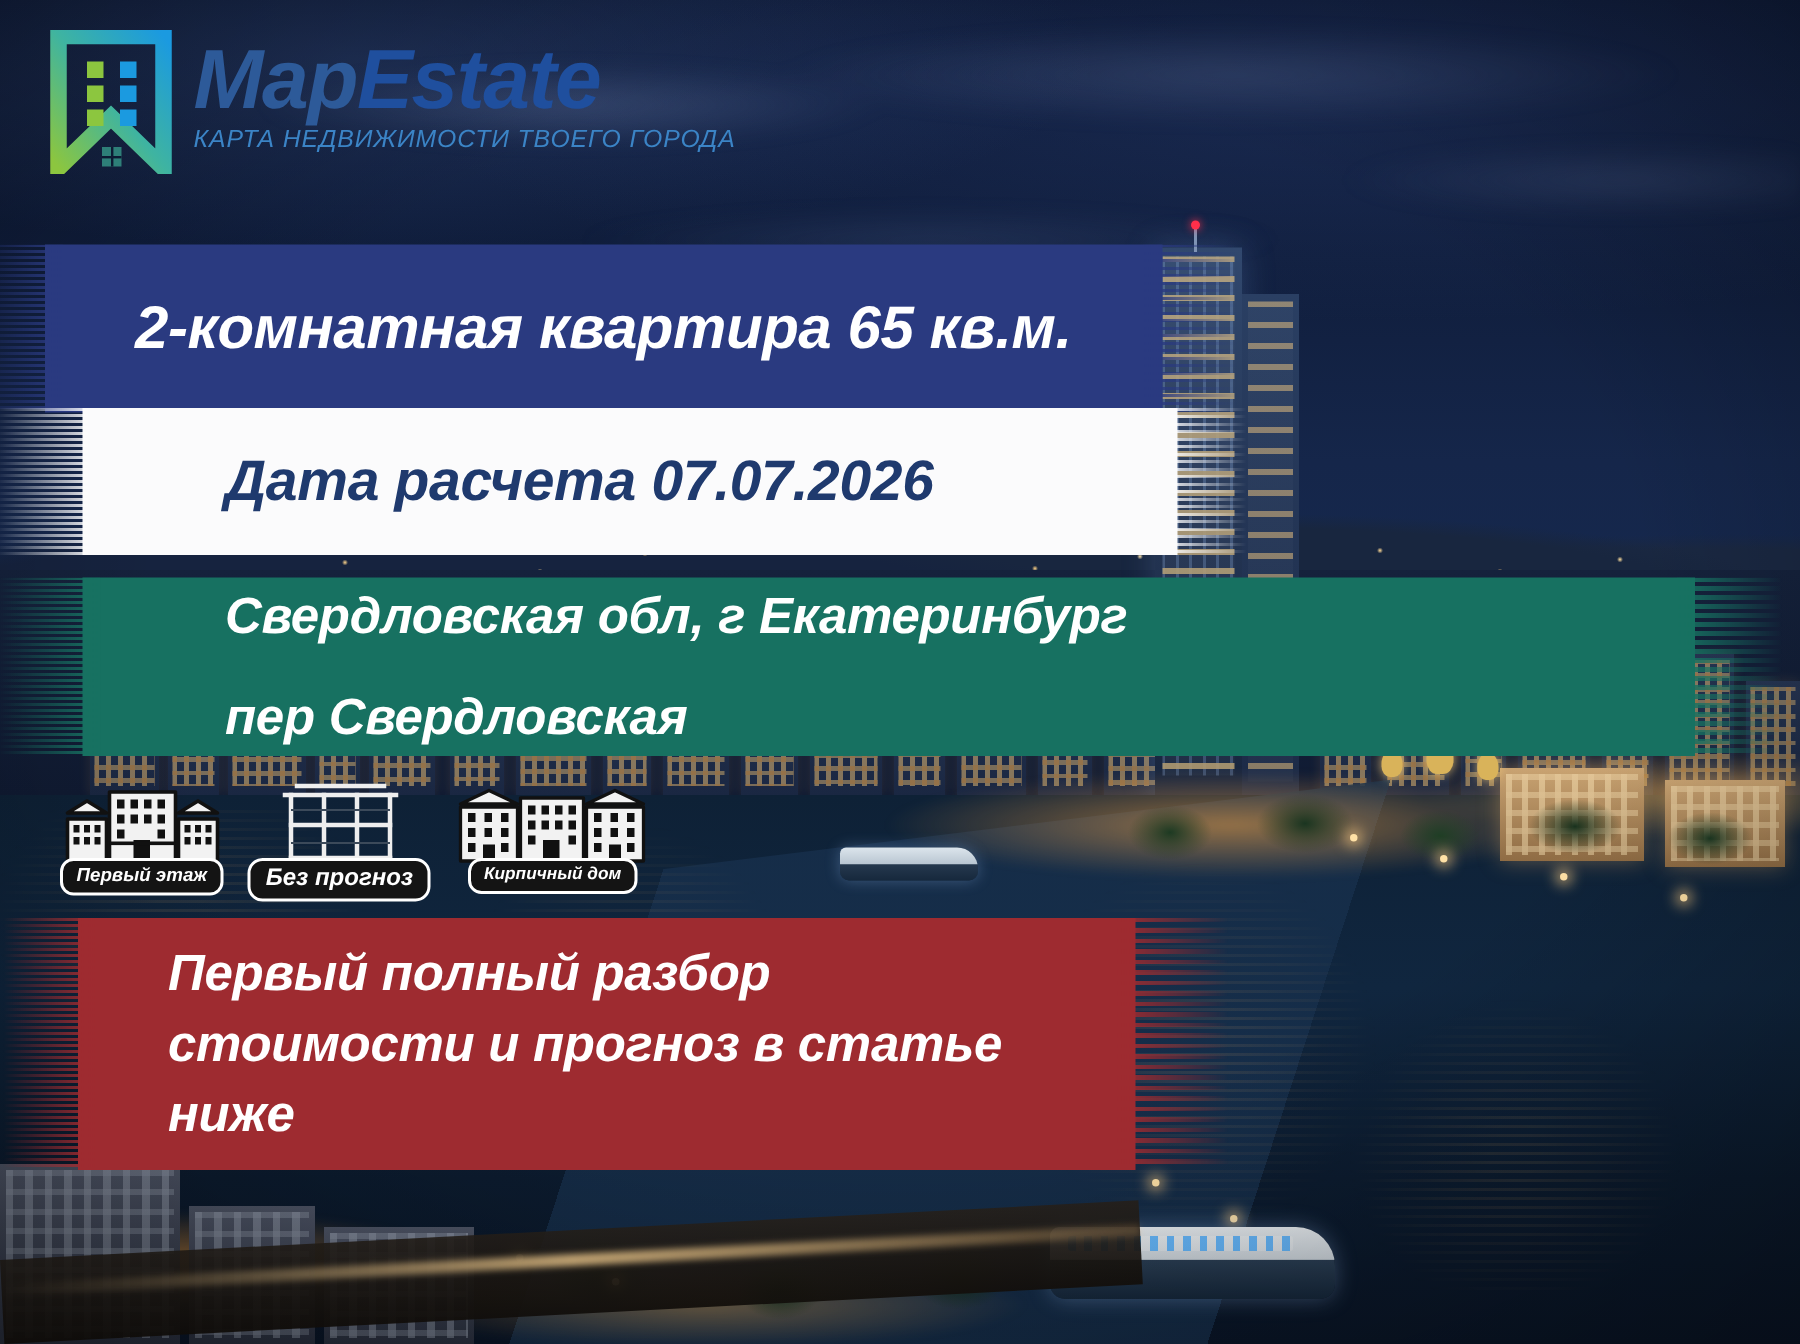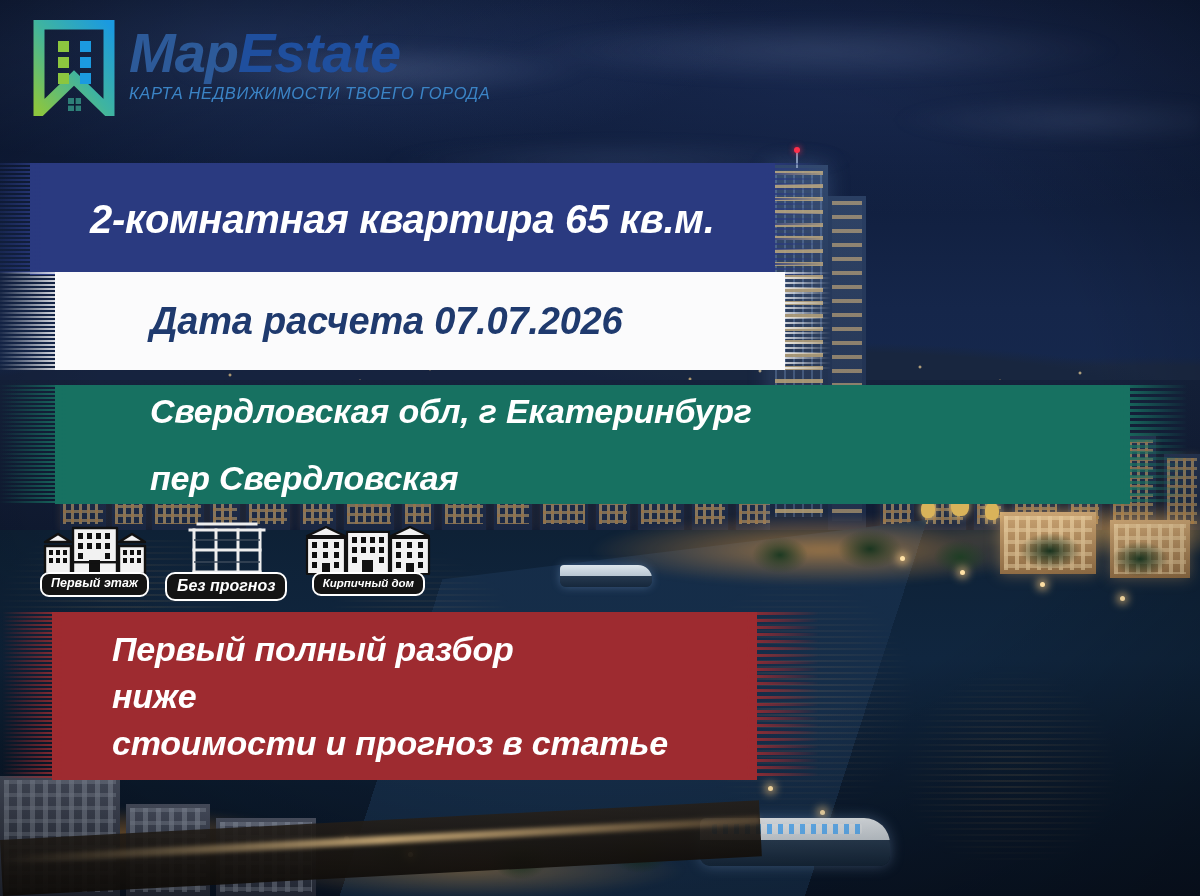--- a/index.html
+++ b/index.html
@@ -635,17 +635,17 @@
       </svg>
       <div class="flabel">Кирпичный дом</div>
     </div>
 
   </div>
 
   <div class="banner" id="banner-red">
     <div class="brush-l"></div>
     <div class="brush-r"></div>
     <div class="line">Первый полный разбор</div>
+    <div class="line">стоимости и прогноз в статье</div>
     <div class="line">ниже</div>
-    <div class="line">стоимости и прогноз в статье</div>
   </div>
 
 </div>
 
 </body></html>

